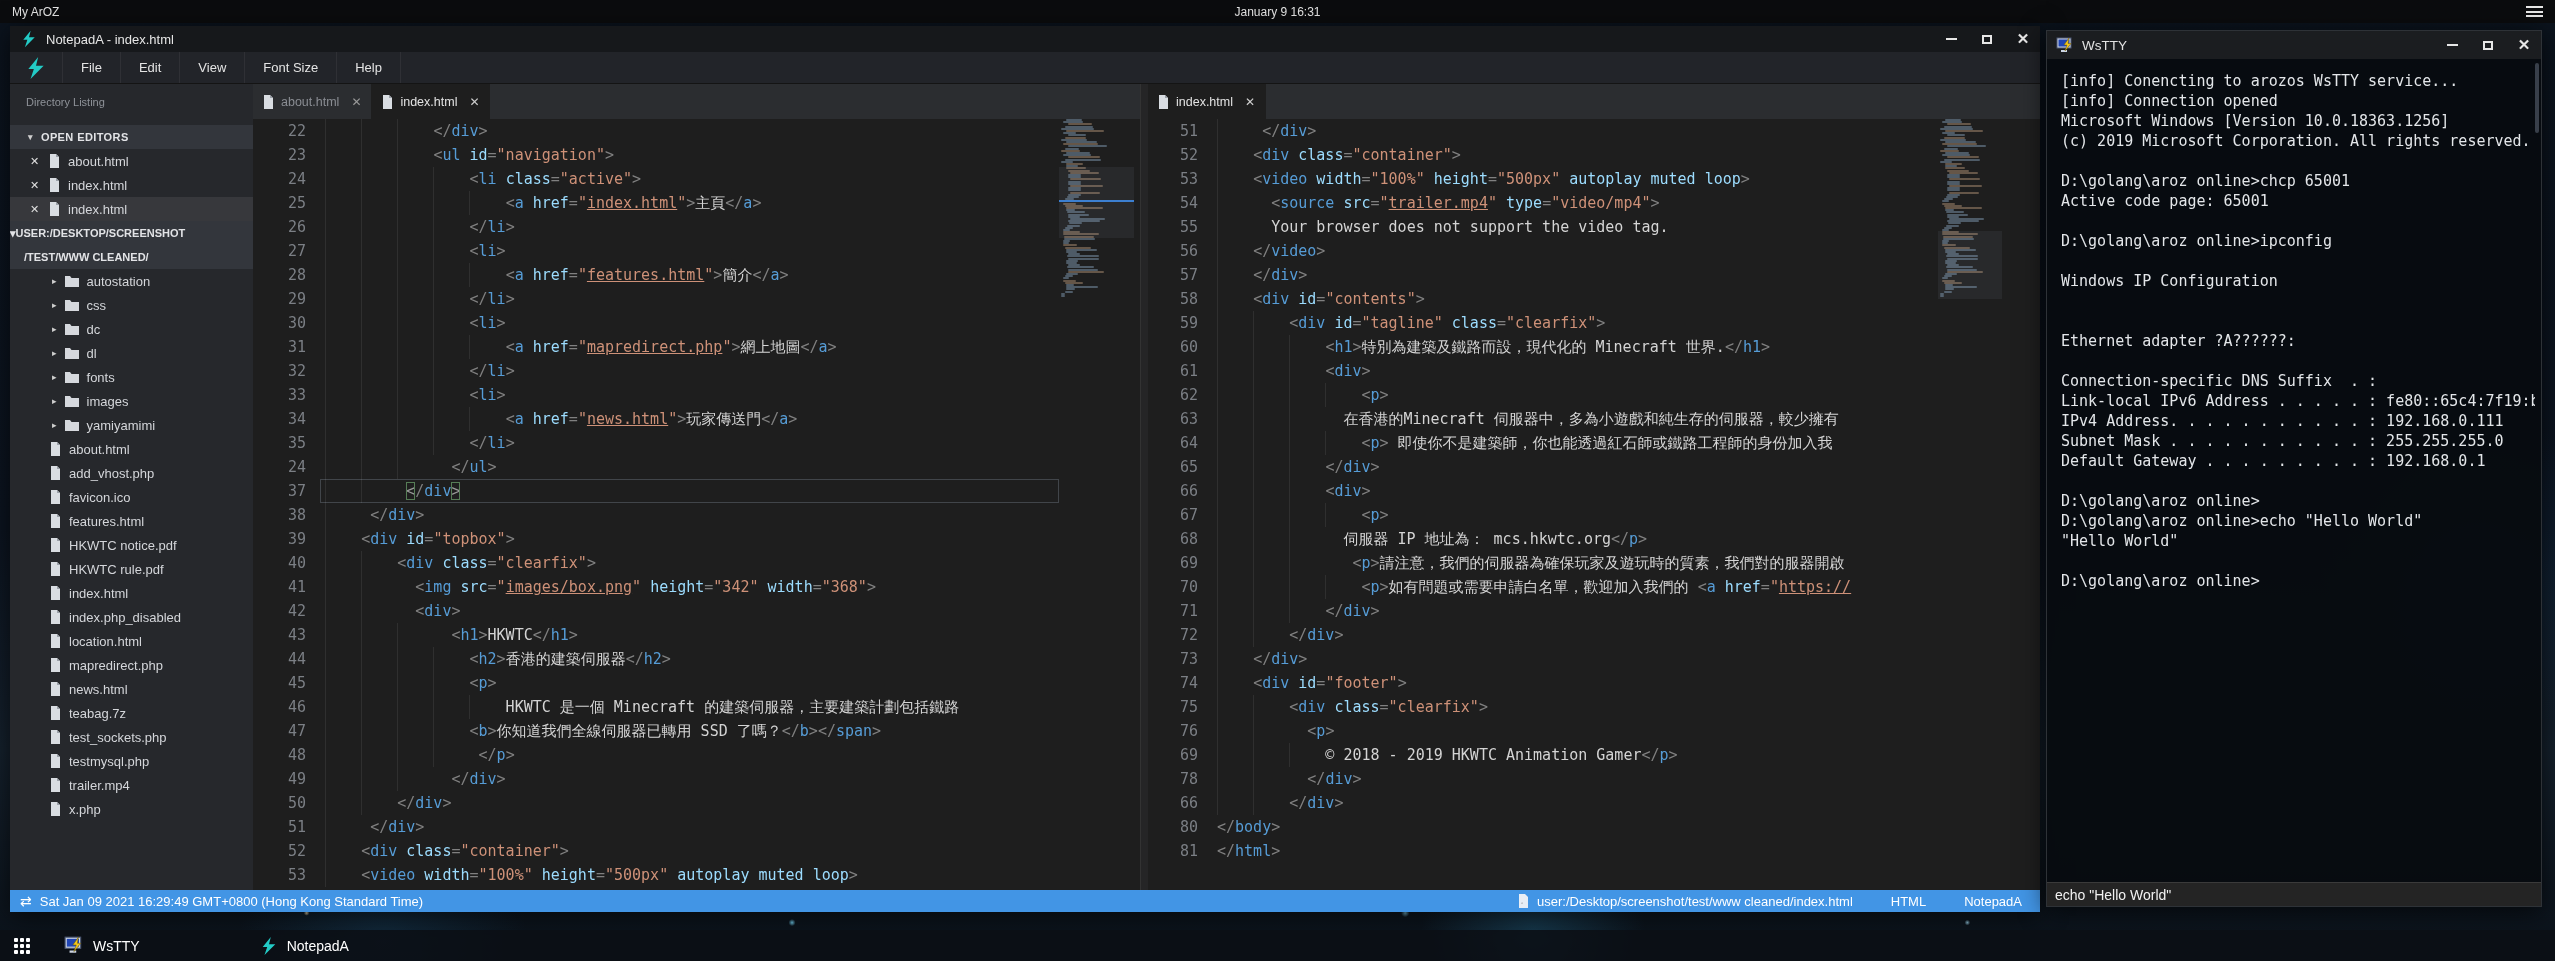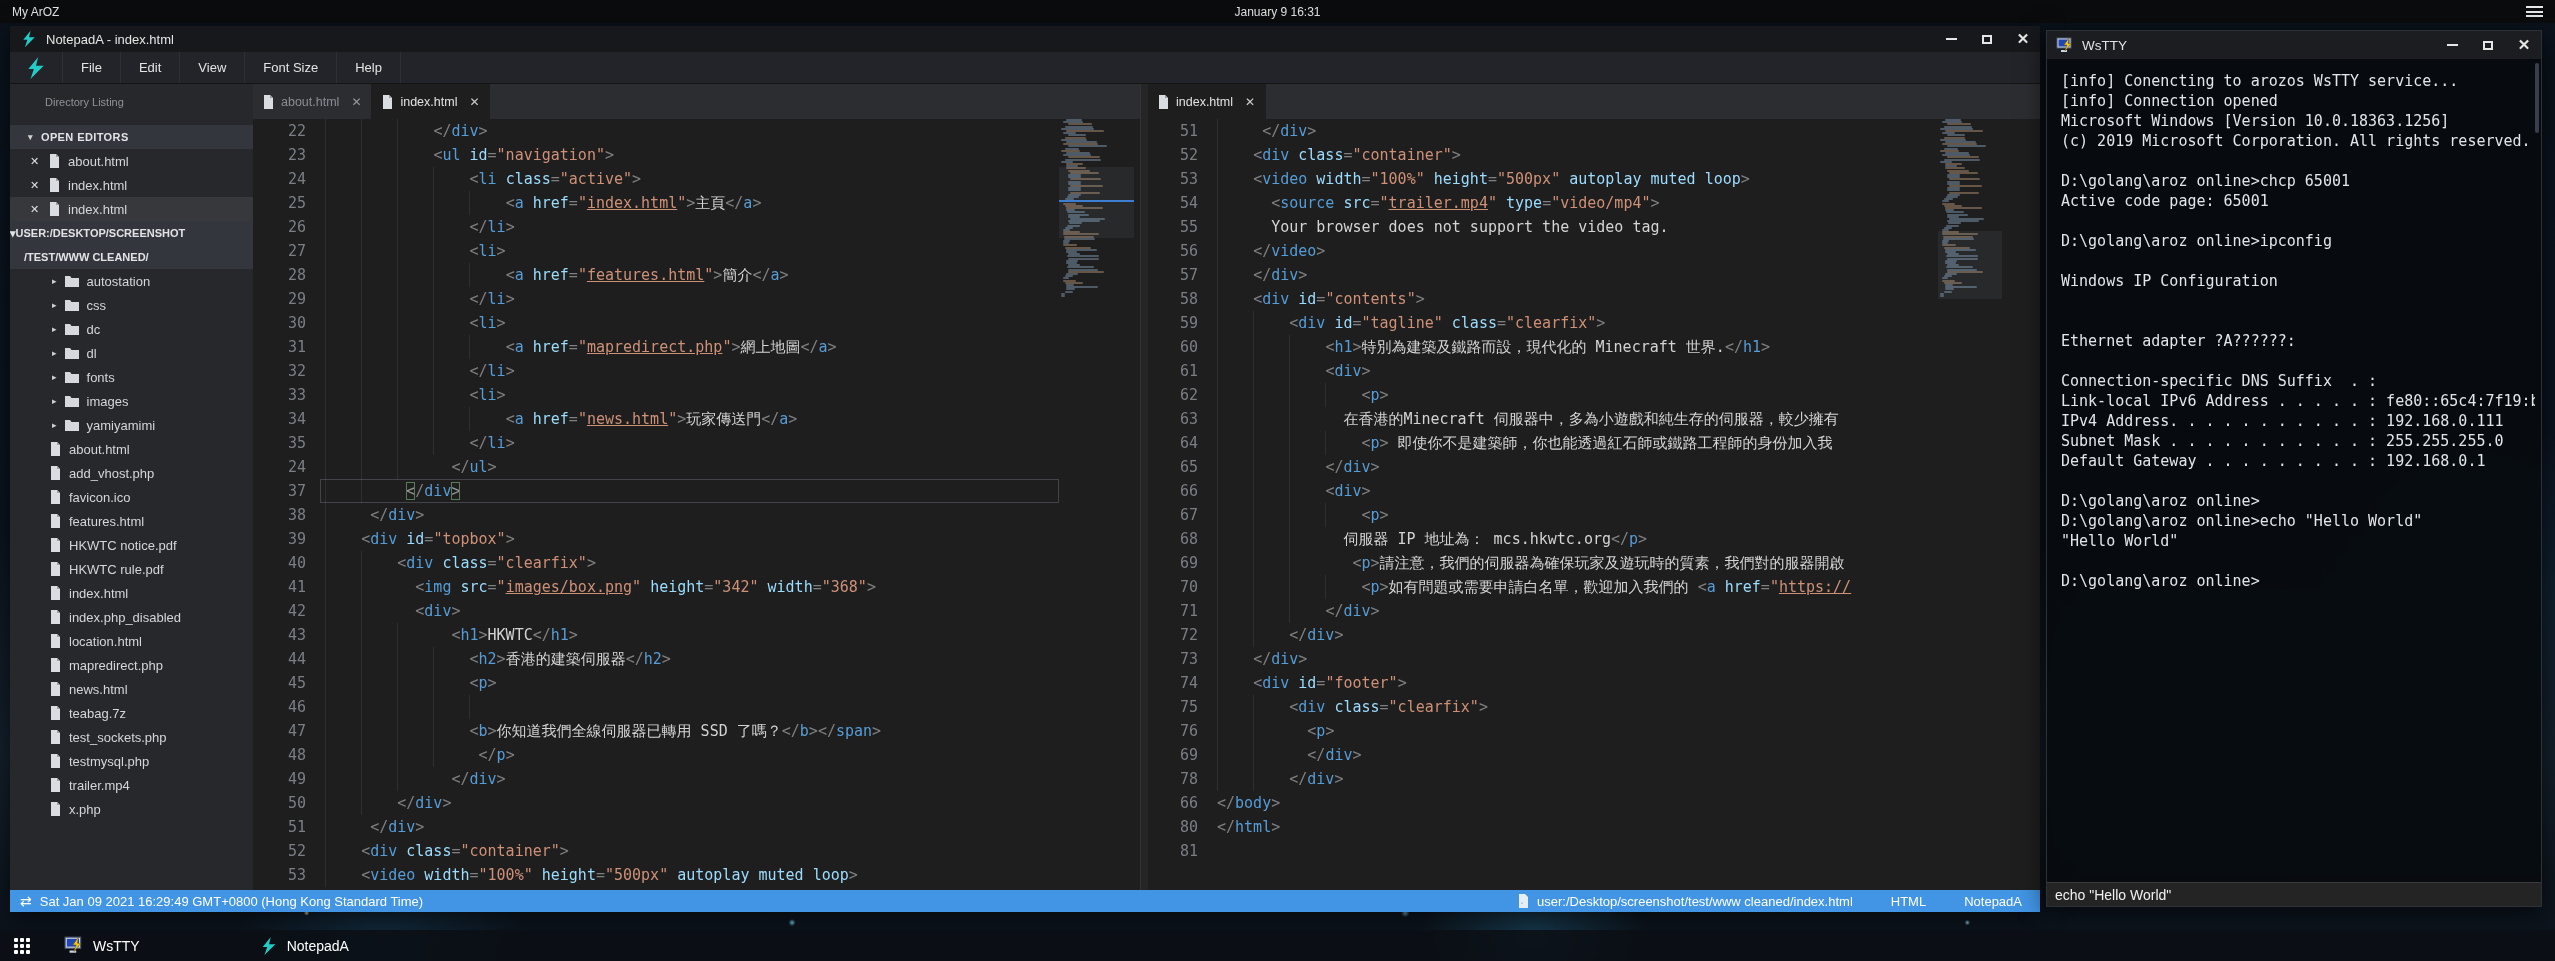--- a/index.html
+++ b/index.html
@@ -34,21 +34,21 @@
   .wb-min i { width:11px; height:2px; background:#e6e6e6; display:block; }
   .wb-max i { width:10px; height:9px; border:2px solid #e6e6e6; display:block; }
   .wb-close { font-size:15px; font-weight:bold; }
   .np-menubar { position:absolute; left:0; top:26px; right:0; height:32px; background:#222429; display:flex; align-items:stretch; color:#e4e4e4; font-size:13px; border-bottom:1px solid #141414; }
   .np-menubar .logo2 { width:24px; height:24px; margin:4px 14px 0 14px; }
   .menu-item { padding:0 18px; display:flex; align-items:center; border-left:1px solid rgba(255,255,255,.06); cursor:pointer; }
   .menu-item:last-child { border-right:1px solid rgba(255,255,255,.06); }
   
   .np-main { position:absolute; left:0; top:58px; right:0; bottom:22px; overflow:hidden; }
   
-  #sidebar { position:absolute; left:0; top:0; width:243px; height:100%; background:#26282c; overflow:hidden;padding-left:19px; }
+  #sidebar { position:absolute; left:0; top:0; width:243px; height:100%; background:#26282c; overflow:hidden; }
   #sidebar .dl-label { color:#8f9399; font-size:11px; padding:12px 0 0 16px; }
   #tree { position:absolute; left:0; top:41px; right:0; }
   .trow { height:24px; display:flex; align-items:center; color:#d4d6da; font-size:13px; cursor:pointer; white-space:nowrap; overflow:hidden;}
   .trow.sel { background:rgba(255,255,255,.08); }
   .thdr { background:#33363c; color:#e2e3e6; font-size:11px; font-weight:bold; letter-spacing:.4px; }
   .thdr .car { font-size:9px; margin:0 8px 0 18px; color:#cfcfcf; }
   .thdr2 { background:#33363c; color:#e2e3e6; font-size:11px; font-weight:bold; }
   .trow .x { color:#e0e0e0; font-size:11px; margin:0 7px 0 20px; width:12px; }
   .trow .fic { margin-right:8px; flex:0 0 auto; }
   .trow .car2 { font-size:9px; color:#cfcfcf; margin:0 8px 0 42px; }
@@ -443,21 +443,21 @@
               <div class="cline"><span class="guide" style="left: 5px;"></span><span class="guide" style="left: 41px;"></span><span class="guide" style="left: 77px;"></span><span class="tk-x">              </span><span class="tk-p">&lt;/</span><span class="tk-t">ul</span><span class="tk-p">&gt;</span></div>
               <div class="cline active"><span class="guide" style="left: 5px;"></span><span class="guide" style="left: 41px;"></span><span class="tk-x">         </span><span class="tk-b">&lt;</span><span class="tk-p">/</span><span class="tk-t">div</span><span class="tk-b">&gt;</span></div>
               <div class="cline"><span class="guide" style="left: 5px;"></span><span class="tk-x">     </span><span class="tk-p">&lt;/</span><span class="tk-t">div</span><span class="tk-p">&gt;</span></div>
               <div class="cline"><span class="guide" style="left: 5px;"></span><span class="tk-x">    </span><span class="tk-p">&lt;</span><span class="tk-t">div</span><span class="tk-x"> </span><span class="tk-a">id</span><span class="tk-p">=</span><span class="tk-s">"topbox"</span><span class="tk-p">&gt;</span></div>
               <div class="cline"><span class="guide" style="left: 5px;"></span><span class="guide" style="left: 41px;"></span><span class="tk-x">        </span><span class="tk-p">&lt;</span><span class="tk-t">div</span><span class="tk-x"> </span><span class="tk-a">class</span><span class="tk-p">=</span><span class="tk-s">"clearfix"</span><span class="tk-p">&gt;</span></div>
               <div class="cline"><span class="guide" style="left: 5px;"></span><span class="guide" style="left: 41px;"></span><span class="tk-x">          </span><span class="tk-p">&lt;</span><span class="tk-t">img</span><span class="tk-x"> </span><span class="tk-a">src</span><span class="tk-p">=</span><span class="tk-s">"</span><span class="tk-u">images/box.png</span><span class="tk-s">"</span><span class="tk-x"> </span><span class="tk-a">height</span><span class="tk-p">=</span><span class="tk-s">"342"</span><span class="tk-x"> </span><span class="tk-a">width</span><span class="tk-p">=</span><span class="tk-s">"368"</span><span class="tk-p">&gt;</span></div>
               <div class="cline"><span class="guide" style="left: 5px;"></span><span class="guide" style="left: 41px;"></span><span class="tk-x">          </span><span class="tk-p">&lt;</span><span class="tk-t">div</span><span class="tk-p">&gt;</span></div>
               <div class="cline"><span class="guide" style="left: 5px;"></span><span class="guide" style="left: 41px;"></span><span class="guide" style="left: 77px;"></span><span class="tk-x">              </span><span class="tk-p">&lt;</span><span class="tk-t">h1</span><span class="tk-p">&gt;</span><span class="tk-x">HKWTC</span><span class="tk-p">&lt;/</span><span class="tk-t">h1</span><span class="tk-p">&gt;</span></div>
               <div class="cline"><span class="guide" style="left: 5px;"></span><span class="guide" style="left: 41px;"></span><span class="guide" style="left: 77px;"></span><span class="guide" style="left: 113px;"></span><span class="tk-x">                </span><span class="tk-p">&lt;</span><span class="tk-t">h2</span><span class="tk-p">&gt;</span><span class="tk-x">香港的建築伺服器</span><span class="tk-p">&lt;/</span><span class="tk-t">h2</span><span class="tk-p">&gt;</span></div>
               <div class="cline"><span class="guide" style="left: 5px;"></span><span class="guide" style="left: 41px;"></span><span class="guide" style="left: 77px;"></span><span class="guide" style="left: 113px;"></span><span class="tk-x">                </span><span class="tk-p">&lt;</span><span class="tk-t">p</span><span class="tk-p">&gt;</span></div>
-              <div class="cline"><span class="guide" style="left: 5px;"></span><span class="guide" style="left: 41px;"></span><span class="guide" style="left: 77px;"></span><span class="guide" style="left: 113px;"></span><span class="guide" style="left: 149px;"></span></div>
+              <div class="cline"><span class="guide" style="left: 5px;"></span><span class="guide" style="left: 41px;"></span><span class="guide" style="left: 77px;"></span><span class="guide" style="left: 113px;"></span><span class="guide" style="left: 149px;"></span><span class="tk-x">                    HKWTC 是一個 Minecraft 的建築伺服器，主要建築計劃包括鐵路</span></div>
               <div class="cline"><span class="guide" style="left: 5px;"></span><span class="guide" style="left: 41px;"></span><span class="guide" style="left: 77px;"></span><span class="guide" style="left: 113px;"></span><span class="tk-x">                </span><span class="tk-p">&lt;</span><span class="tk-t">b</span><span class="tk-p">&gt;</span><span class="tk-x">你知道我們全線伺服器已轉用 SSD 了嗎？</span><span class="tk-p">&lt;/</span><span class="tk-t">b</span><span class="tk-p">&gt;</span><span class="tk-p">&lt;/</span><span class="tk-t">span</span><span class="tk-p">&gt;</span></div>
               <div class="cline"><span class="guide" style="left: 5px;"></span><span class="guide" style="left: 41px;"></span><span class="guide" style="left: 77px;"></span><span class="guide" style="left: 113px;"></span><span class="tk-x">                 </span><span class="tk-p">&lt;/</span><span class="tk-t">p</span><span class="tk-p">&gt;</span></div>
               <div class="cline"><span class="guide" style="left: 5px;"></span><span class="guide" style="left: 41px;"></span><span class="guide" style="left: 77px;"></span><span class="tk-x">              </span><span class="tk-p">&lt;/</span><span class="tk-t">div</span><span class="tk-p">&gt;</span></div>
               <div class="cline"><span class="guide" style="left: 5px;"></span><span class="guide" style="left: 41px;"></span><span class="tk-x">        </span><span class="tk-p">&lt;/</span><span class="tk-t">div</span><span class="tk-p">&gt;</span></div>
               <div class="cline"><span class="guide" style="left: 5px;"></span><span class="tk-x">     </span><span class="tk-p">&lt;/</span><span class="tk-t">div</span><span class="tk-p">&gt;</span></div>
               <div class="cline"><span class="guide" style="left: 5px;"></span><span class="tk-x">    </span><span class="tk-p">&lt;</span><span class="tk-t">div</span><span class="tk-x"> </span><span class="tk-a">class</span><span class="tk-p">=</span><span class="tk-s">"container"</span><span class="tk-p">&gt;</span></div>
               <div class="cline"><span class="guide" style="left: 5px;"></span><span class="tk-x">    </span><span class="tk-p">&lt;</span><span class="tk-t">video</span><span class="tk-x"> </span><span class="tk-a">width</span><span class="tk-p">=</span><span class="tk-s">"100%"</span><span class="tk-x"> </span><span class="tk-a">height</span><span class="tk-p">=</span><span class="tk-s">"500px"</span><span class="tk-x"> </span><span class="tk-a">autoplay</span><span class="tk-x"> </span><span class="tk-a">muted</span><span class="tk-x"> </span><span class="tk-a">loop</span><span class="tk-p">&gt;</span></div>
             </div>
           <div class="minimap" id="left-minimap">
               <div class="mbar" style="top: 0px; left: 7.4px; width: 15.5px; background: rgb(95, 112, 128);"></div>
@@ -613,20 +613,21 @@
               <div class="cline"><span class="guide" style="left: 5px;"></span><span class="guide" style="left: 41px;"></span><span class="guide" style="left: 77px;"></span><span class="guide" style="left: 113px;"></span><span class="tk-x">                </span><span class="tk-p">&lt;</span><span class="tk-t">p</span><span class="tk-p">&gt;</span></div>
               <div class="cline"><span class="guide" style="left: 5px;"></span><span class="guide" style="left: 41px;"></span><span class="guide" style="left: 77px;"></span><span class="tk-x">              伺服器 IP 地址為： mcs.hkwtc.org</span><span class="tk-p">&lt;/</span><span class="tk-t">p</span><span class="tk-p">&gt;</span></div>
               <div class="cline"><span class="guide" style="left: 5px;"></span><span class="guide" style="left: 41px;"></span><span class="guide" style="left: 77px;"></span><span class="tk-x">               </span><span class="tk-p">&lt;</span><span class="tk-t">p</span><span class="tk-p">&gt;</span><span class="tk-x">請注意，我們的伺服器為確保玩家及遊玩時的質素，我們對的服器開啟</span></div>
               <div class="cline"><span class="guide" style="left: 5px;"></span><span class="guide" style="left: 41px;"></span><span class="guide" style="left: 77px;"></span><span class="guide" style="left: 113px;"></span><span class="tk-x">                </span><span class="tk-p">&lt;</span><span class="tk-t">p</span><span class="tk-p">&gt;</span><span class="tk-x">如有問題或需要申請白名單，歡迎加入我們的 </span><span class="tk-p">&lt;</span><span class="tk-t">a</span><span class="tk-x"> </span><span class="tk-a">href</span><span class="tk-p">=</span><span class="tk-s">"</span><span class="tk-u">https://</span></div>
               <div class="cline"><span class="guide" style="left: 5px;"></span><span class="guide" style="left: 41px;"></span><span class="guide" style="left: 77px;"></span><span class="tk-x">            </span><span class="tk-p">&lt;/</span><span class="tk-t">div</span><span class="tk-p">&gt;</span></div>
               <div class="cline"><span class="guide" style="left: 5px;"></span><span class="guide" style="left: 41px;"></span><span class="tk-x">        </span><span class="tk-p">&lt;/</span><span class="tk-t">div</span><span class="tk-p">&gt;</span></div>
               <div class="cline"><span class="guide" style="left: 5px;"></span><span class="tk-x">    </span><span class="tk-p">&lt;/</span><span class="tk-t">div</span><span class="tk-p">&gt;</span></div>
               <div class="cline"><span class="guide" style="left: 5px;"></span><span class="tk-x">    </span><span class="tk-p">&lt;</span><span class="tk-t">div</span><span class="tk-x"> </span><span class="tk-a">id</span><span class="tk-p">=</span><span class="tk-s">"footer"</span><span class="tk-p">&gt;</span></div>
               <div class="cline"><span class="guide" style="left: 5px;"></span><span class="guide" style="left: 41px;"></span><span class="tk-x">        </span><span class="tk-p">&lt;</span><span class="tk-t">div</span><span class="tk-x"> </span><span class="tk-a">class</span><span class="tk-p">=</span><span class="tk-s">"clearfix"</span><span class="tk-p">&gt;</span></div>
               <div class="cline"><span class="guide" style="left: 5px;"></span><span class="guide" style="left: 41px;"></span><span class="tk-x">          </span><span class="tk-p">&lt;</span><span class="tk-t">p</span><span class="tk-p">&gt;</span></div>
+              <div class="cline"><span class="guide" style="left: 5px;"></span><span class="guide" style="left: 41px;"></span><span class="guide" style="left: 77px;"></span><span class="tk-x">            © 2018 - 2019 HKWTC Animation Gamer</span><span class="tk-p">&lt;/</span><span class="tk-t">p</span><span class="tk-p">&gt;</span></div>
               <div class="cline"><span class="guide" style="left: 5px;"></span><span class="guide" style="left: 41px;"></span><span class="tk-x">          </span><span class="tk-p">&lt;/</span><span class="tk-t">div</span><span class="tk-p">&gt;</span></div>
               <div class="cline"><span class="guide" style="left: 5px;"></span><span class="guide" style="left: 41px;"></span><span class="tk-x">        </span><span class="tk-p">&lt;/</span><span class="tk-t">div</span><span class="tk-p">&gt;</span></div>
               <div class="cline"><span class="tk-p">&lt;/</span><span class="tk-t">body</span><span class="tk-p">&gt;</span></div>
               <div class="cline"><span class="tk-p">&lt;/</span><span class="tk-t">html</span><span class="tk-p">&gt;</span></div>
             </div>
           <div class="minimap" id="right-minimap">
               <div class="mbar" style="top: 0px; left: 7.4px; width: 15.5px; background: rgb(95, 112, 128);"></div>
               <div class="mbar" style="top: 2.2px; left: 3.8px; width: 19.84px; background: rgb(95, 112, 128);"></div>
               <div class="mbar" style="top: 4.4px; left: 9.2px; width: 24.18px; background: rgb(126, 106, 87);"></div>
               <div class="mbar" style="top: 6.6px; left: 5.6px; width: 28.52px; background: rgb(95, 112, 128);"></div>

